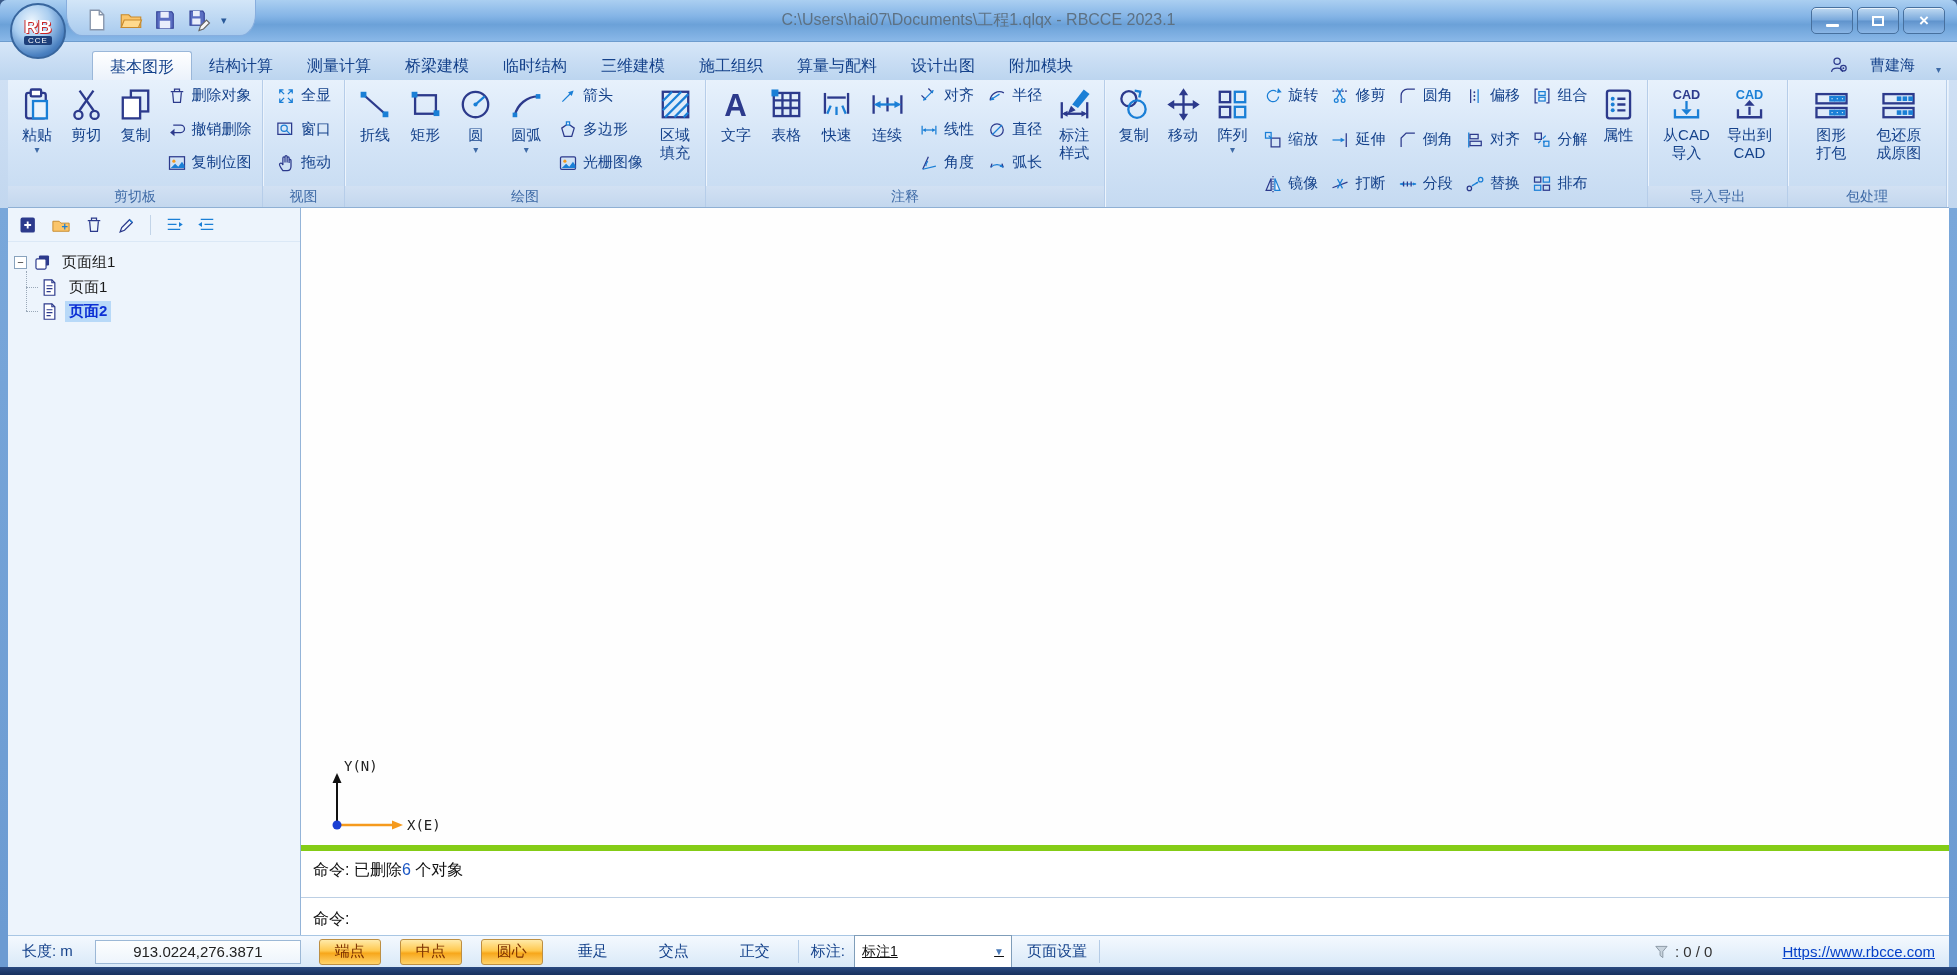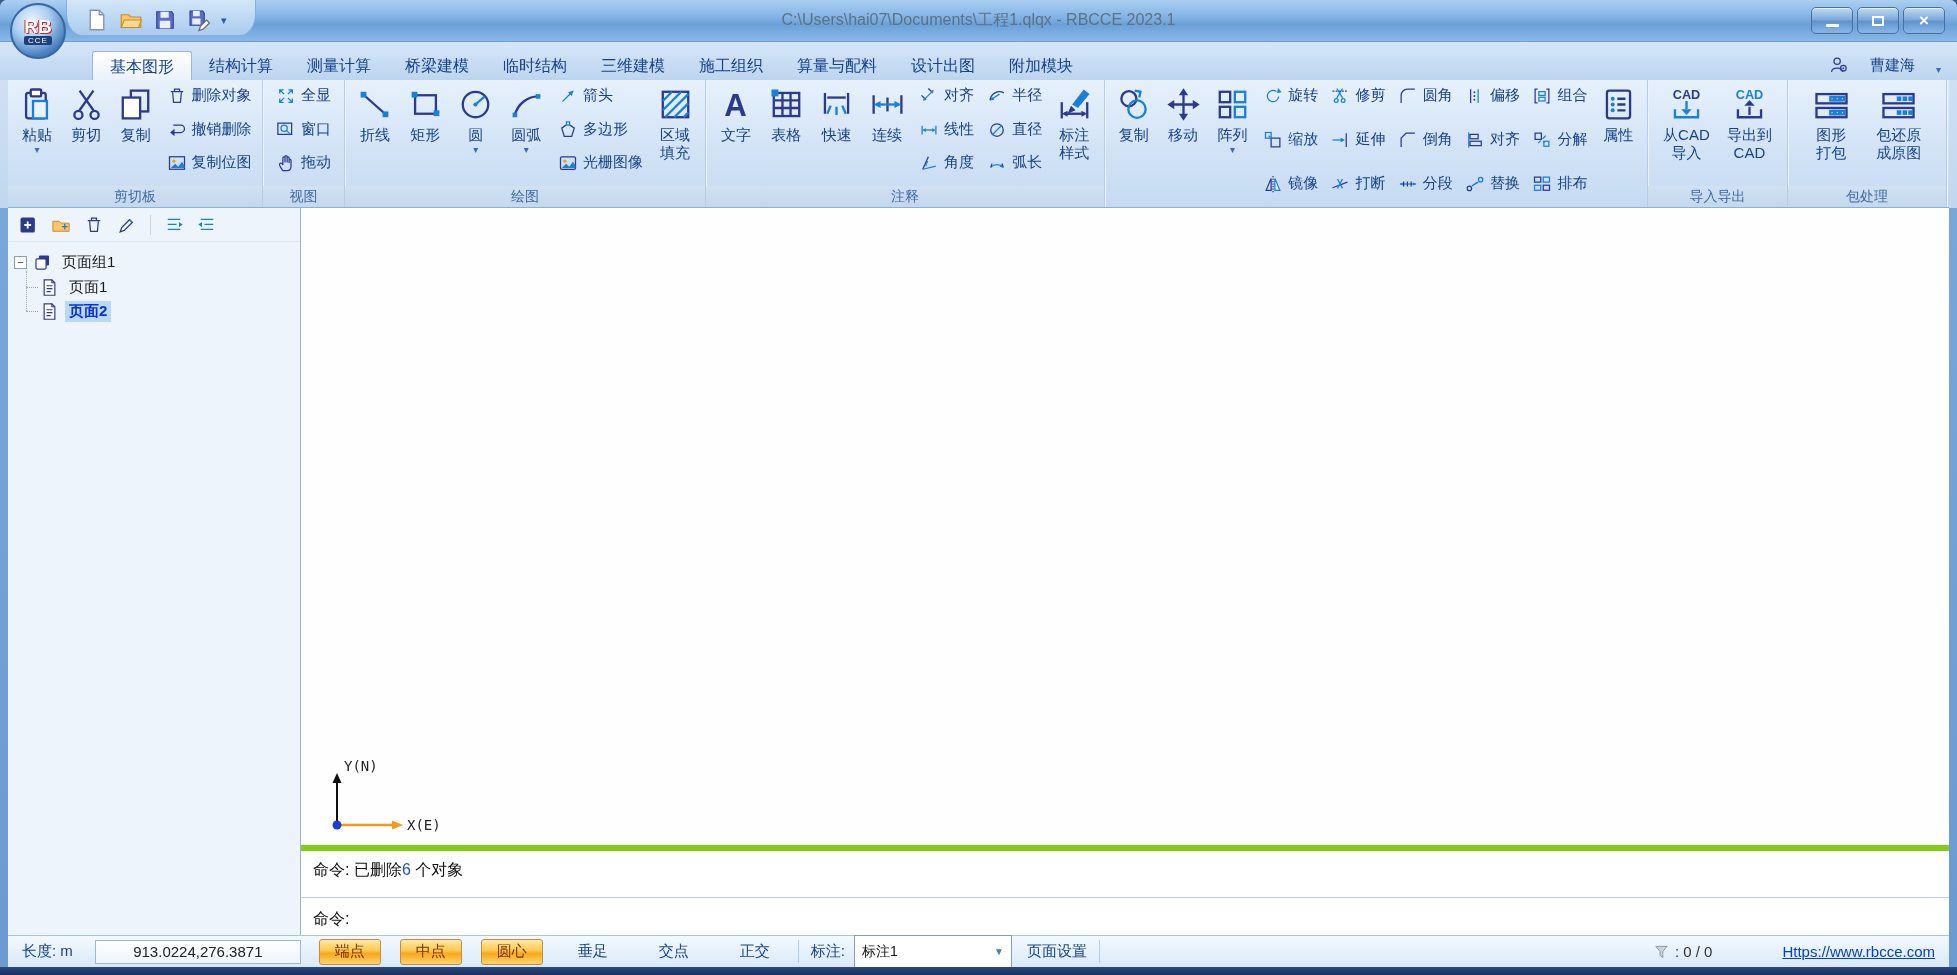--- a/index.html
+++ b/index.html
@@ -71,21 +71,21 @@
   .cmd-num { color:#1a56c4; }
 
   
   .statusrow { padding:0 8px; background:#6c9bd2; }
   .statusbar { height:32px; display:flex; align-items:center; background:linear-gradient(#f4f9fe,#d9e9f8); border-top:1px solid #a8c6e4; padding:0 0 0 14px; font-size:15px; color:#15428b; }
   .coordbox { margin-left:22px; width:206px; height:24px; border:1px solid #9cb8d6; display:flex; align-items:center; justify-content:center; color:#222; background:linear-gradient(#fdfefe,#eef5fc); }
   .snaps { display:flex; gap:19px; margin-left:18px; align-items:center; }
   .snap { height:26px; min-width:62px; padding:0 10px; display:flex; align-items:center; justify-content:center; border-radius:3px; color:#15428b; }
   .snap.active { background:linear-gradient(180deg,#ffeaa9 0%,#ffc84d 45%,#f7a71b 55%,#ffd36b 100%); border:1px solid #bd8f42; color:#7c3000; }
   .sb-sep { width:1px; height:23px; background:#b5cce6; margin:0 12px; }
-  .combo { margin-left:9px; width:158px; height:24px; background:#fff; border:1px solid #7f9db9; display:flex; align-items:center; justify-content:space-between; padding:16px 7px; color:#111; font-size:14px; }
+  .combo { margin-left:9px; width:158px; height:24px; background:#fff; border:1px solid #7f9db9; display:flex; align-items:center; justify-content:space-between; padding:16px 7px; color:#111; font-size:14px;text-decoration:underline; }
   .combo .chev { font-size:10px; color:#4a7ab8; }
   .pagesetup { margin-left:15px; white-space:nowrap; }
   .spacer { flex:1; }
   .filterbox { display:flex; align-items:center; gap:4px; color:#333; }
   .filterbox .icon svg { width:18px; height:18px; display:block; }
   .weblink { margin:0 14px 0 70px; color:#0540c8; text-decoration:underline; white-space:nowrap; }
   .bottomedge { height:8px; background:linear-gradient(#2a4a80,#16305e); }
 
   
   .sn{stroke:#2c3a8c;stroke-width:2;fill:none}

